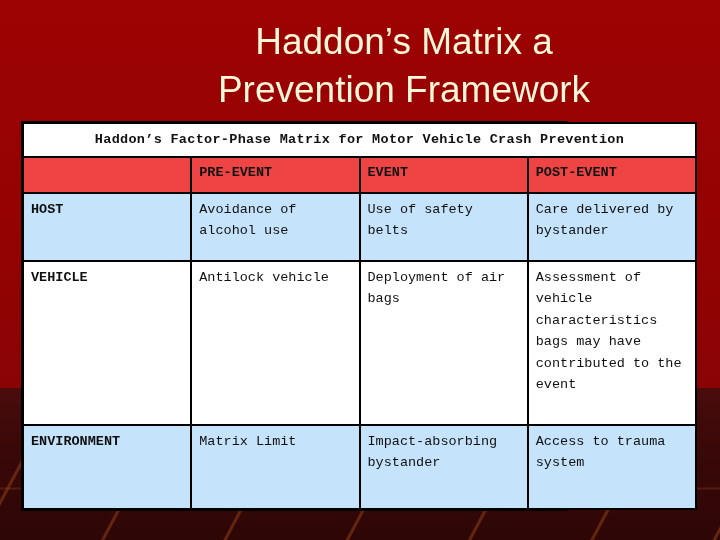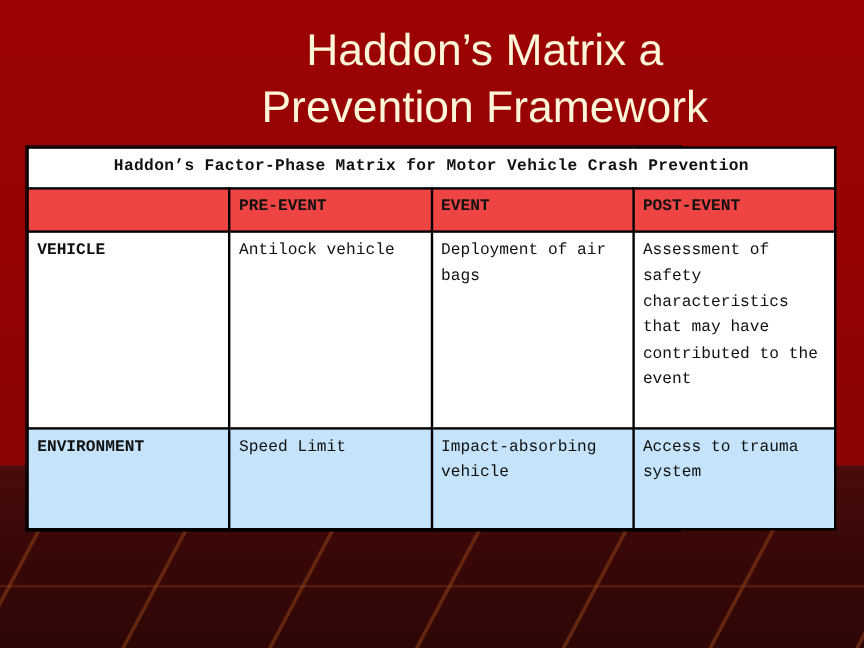--- a/index.html
+++ b/index.html
@@ -161,31 +161,37 @@
           <td class="matrix-title" colspan="4">Haddon’s Factor-Phase Matrix for Motor Vehicle Crash Prevention</td>
         </tr>
 
         <tr class="colhead">
           <td class="c1"></td>
           <td class="c2">PRE-EVENT</td>
           <td class="c3">EVENT</td>
           <td class="c4">POST-EVENT</td>
         </tr>
 
+        <tr class="shaded r-host">
+          <td class="c1 rowlabel">HOST</td>
+          <td class="c2">Avoidance of alcohol use</td>
+          <td class="c3">Use of safety belts</td>
+          <td class="c4">Care delivered by bystander</td>
+        </tr>
 
         <tr class="r-vehicle">
           <td class="c1 rowlabel">VEHICLE</td>
           <td class="c2">Antilock vehicle</td>
           <td class="c3">Deployment of air bags</td>
-          <td class="c4">Assessment of safety characteristics that may have contributed to the event</td>
+          <td class="c4">Assessment of vehicle characteristics bags may have contributed to the event</td>
         </tr>
 
         <tr class="shaded r-environment">
           <td class="c1 rowlabel">ENVIRONMENT</td>
-          <td class="c2">Speed Limit</td>
-          <td class="c3">Impact-absorbing vehicle</td>
+          <td class="c2">Matrix Limit</td>
+          <td class="c3">Impact-absorbing bystander</td>
           <td class="c4">Access to trauma system</td>
         </tr>
       </tbody>
     </table>
   </div>
 
 </div>
 
 </body></html>

